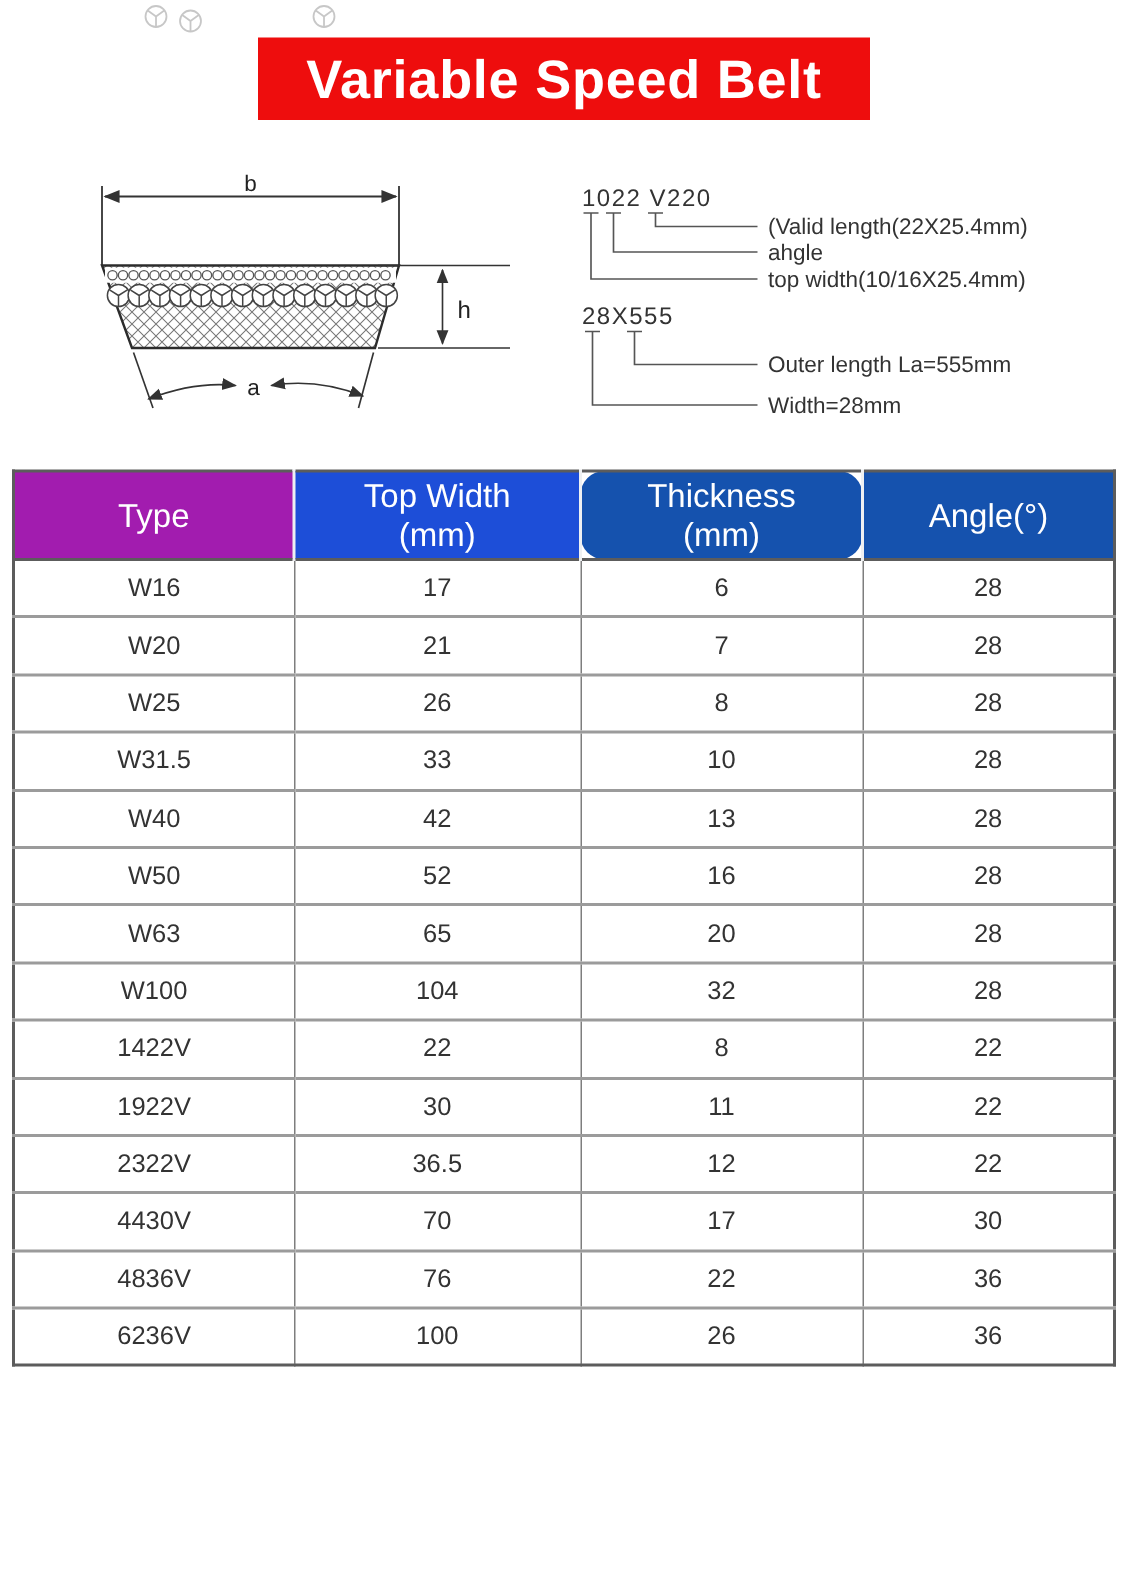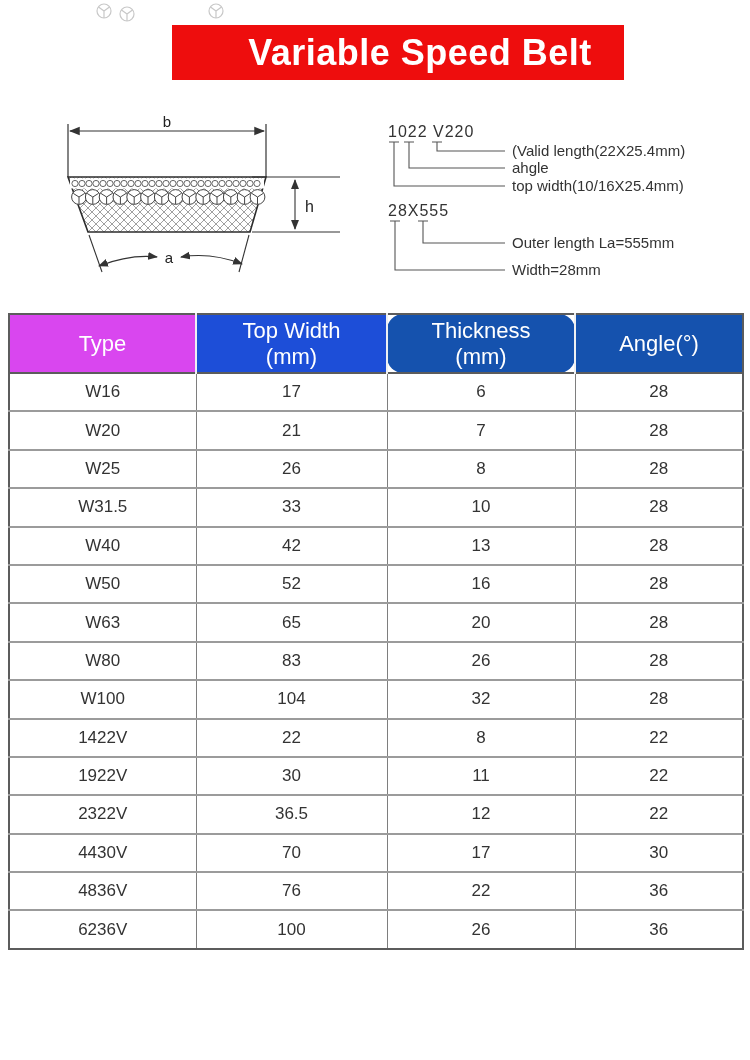--- a/index.html
+++ b/index.html
@@ -3,21 +3,21 @@
 <meta charset="utf-8">
 <style>
   html,body{margin:0;padding:0;}
   body{
     width:750px;height:1060px;position:relative;background:#ffffff;
     font-family:"Liberation Sans", sans-serif;overflow:hidden;
   }
   
   .banner{
     position:absolute;left:172px;top:25px;width:408px;height:55px;
-    display:flex;align-items:center;justify-content:center;padding-left:44px;
+    display:flex;align-items:center;justify-content:center;
   }
   .banner span{
     color:#ffffff;font-size:36px;font-weight:bold;letter-spacing:.5px;
     font-family:"Liberation Sans", sans-serif;
   }
   
   .top-glyphs{position:absolute;left:90px;top:0px;opacity:.55;}
   
   .belt-diagram{position:absolute;left:35px;top:108px;}
   .code-annotations{position:absolute;left:368px;top:108px;}
@@ -216,21 +216,21 @@
 
 <table class="spec-table">
   <colgroup>
       <col class="c1">
       <col class="c2">
       <col class="c3">
       <col class="c4">
     </colgroup>
   <thead>
     <tr>
-      <th style="background: #d946ef; margin-left: 12px;">
+      <th style="background: #a21caf; margin-left: 12px;">
         <div>Type</div>
 
       </th>
       <th style="background: #1d4ed8;">
         <div>Top Width</div>
         <div class="hdr-line2">(mm)</div>
       </th>
       <th style="background: rgb(21, 82, 174); border-radius: 16px;">
         <div>Thickness</div>
         <div class="hdr-line2">(mm)</div>
@@ -278,26 +278,20 @@
         <td>16</td>
         <td>28</td>
       </tr>
       <tr>
         <td>W63</td>
         <td>65</td>
         <td>20</td>
         <td>28</td>
       </tr>
       <tr>
-        <td>W80</td>
-        <td>83</td>
-        <td>26</td>
-        <td>28</td>
-      </tr>
-      <tr>
         <td>W100</td>
         <td>104</td>
         <td>32</td>
         <td>28</td>
       </tr>
       <tr>
         <td>1422V</td>
         <td>22</td>
         <td>8</td>
         <td>22</td>

